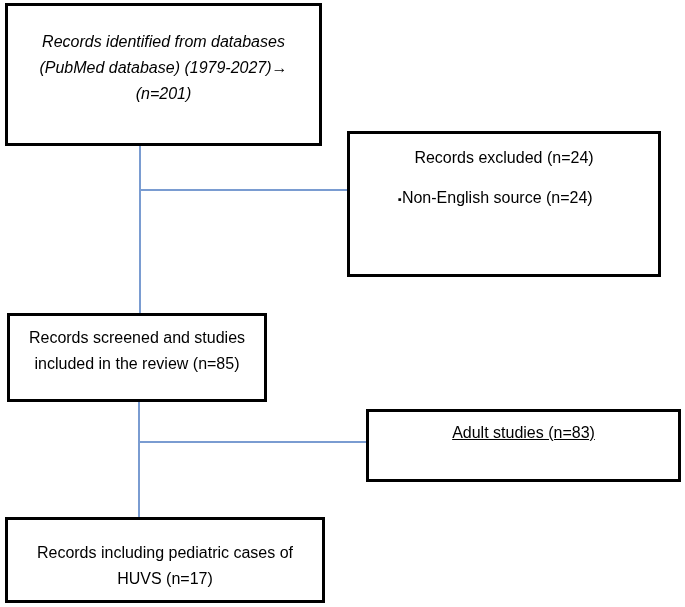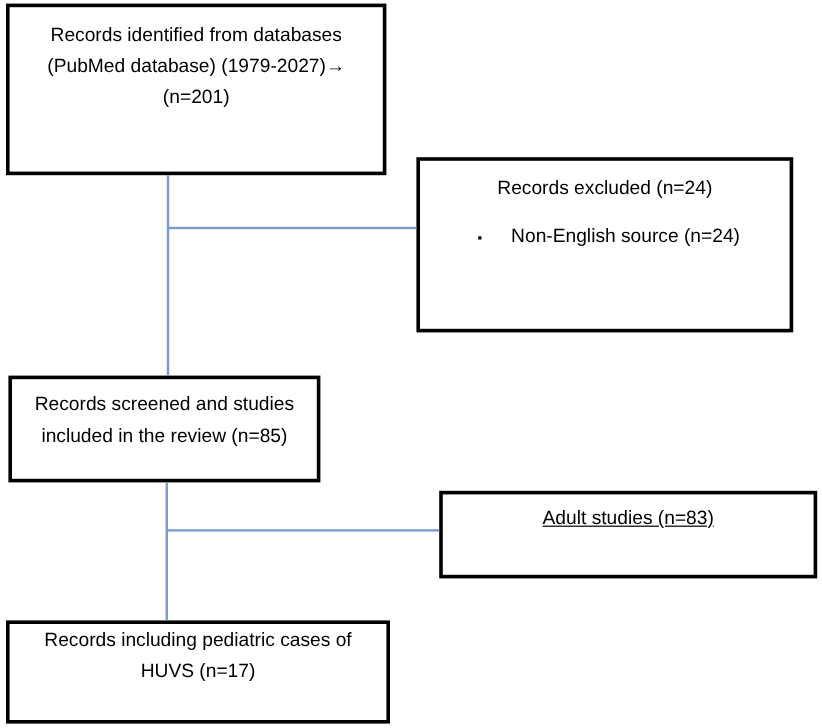--- a/index.html
+++ b/index.html
@@ -22,39 +22,39 @@
   }
   .flow-box {
     position: absolute;
     background: var(--bg-color);
     border: 3px solid var(--border-color);
     color: var(--text-color);
     font-size: 16px;
     line-height: 26px;
     text-align: center;
   }
-  .box-identified { left: 5px;   top: 3px;   width: 317px; height: 143px; padding-top: 11px; }
+  .box-identified { left: 5px;   top: 3px;   width: 317px; height: 143px; padding-top: 23px; font-style: italic; }
   .box-excluded   { left: 347px; top: 131px; width: 314px; height: 146px; padding-top: 11px; }
   .box-screened   { left: 7px;   top: 313px; width: 260px; height: 89px;  padding-top: 9px; }
   .box-adult      { left: 366px; top: 409px; width: 315px; height: 73px;  padding-top: 8px; text-decoration: underline; }
-  .box-pediatric  { left: 5px;   top: 517px; width: 320px; height: 86px;  padding-top: 1px; }
+  .box-pediatric  { left: 5px;   top: 517px; width: 320px; height: 86px;  padding-top: 20px; }
 
   .bullet-row {
     display: flex;
     align-items: baseline;
     text-align: left;
     padding-left: 48px;
     margin-top: 14px;
   }
   .bullet-glyph {
     font-size: 11px;
     line-height: 26px;
     flex: 0 0 auto;
   }
-  .bullet-text { margin-left: 24px; }
+  .bullet-text { }
 
   .connector {
     position: absolute;
     background: var(--connector-color);
   }
   .conn-v1 { left: 139px; top: 146px; width: 2px;   height: 167px; }
   .conn-h1 { left: 140px; top: 189px; width: 207px; height: 2px; }
   .conn-v2 { left: 138px; top: 402px; width: 2px;   height: 115px; }
   .conn-h2 { left: 139px; top: 441px; width: 227px; height: 2px; }
 </style>

